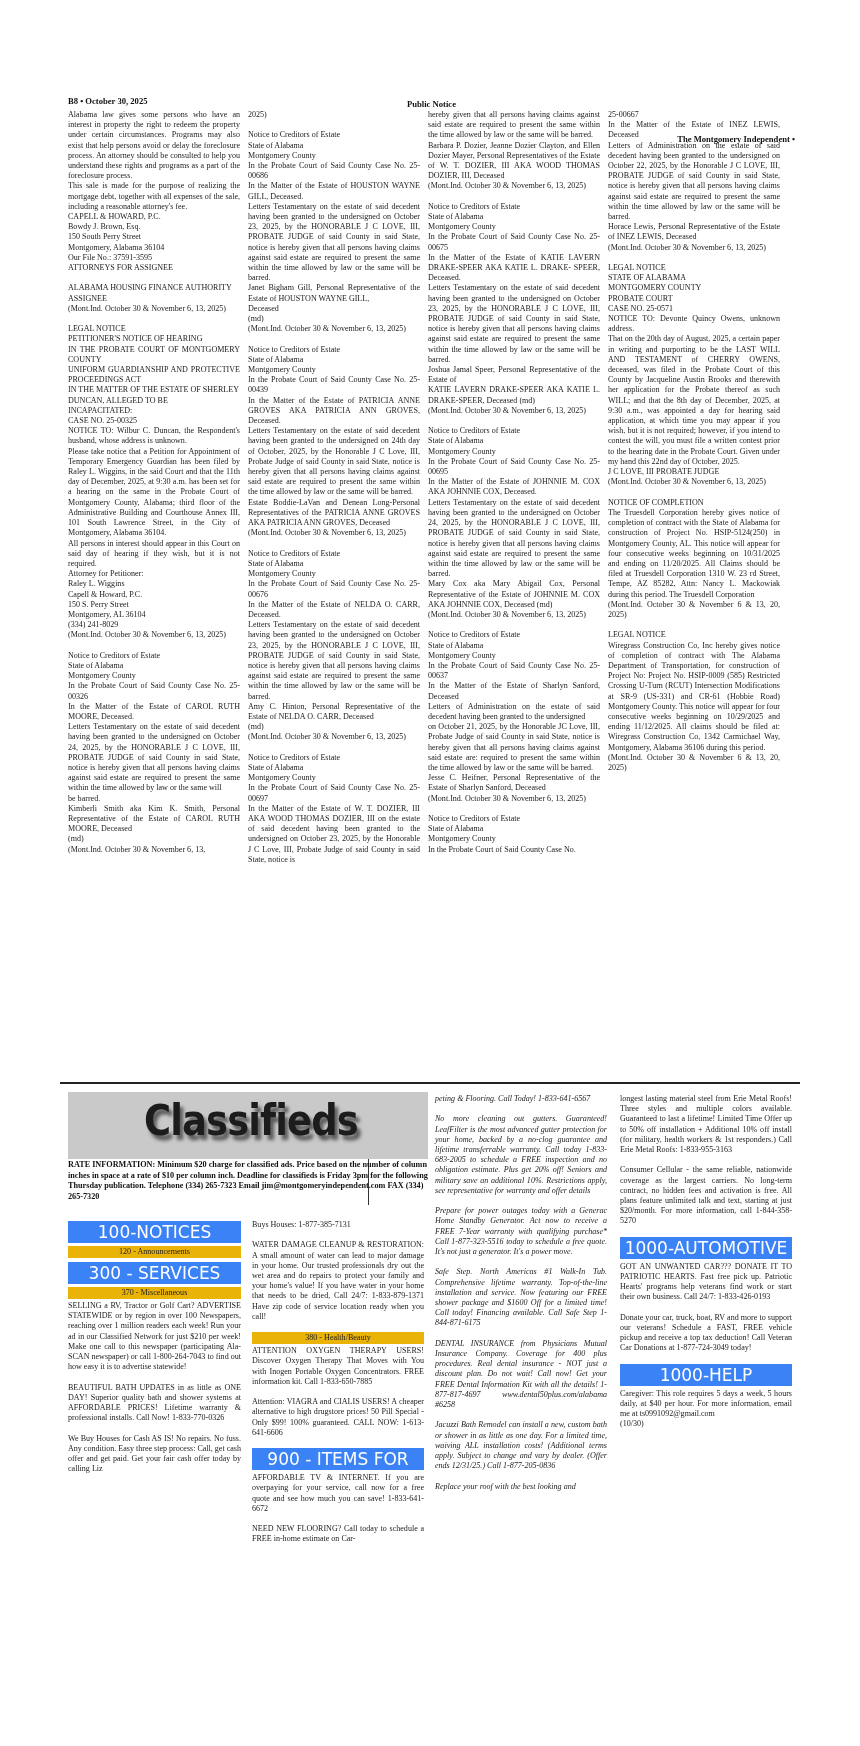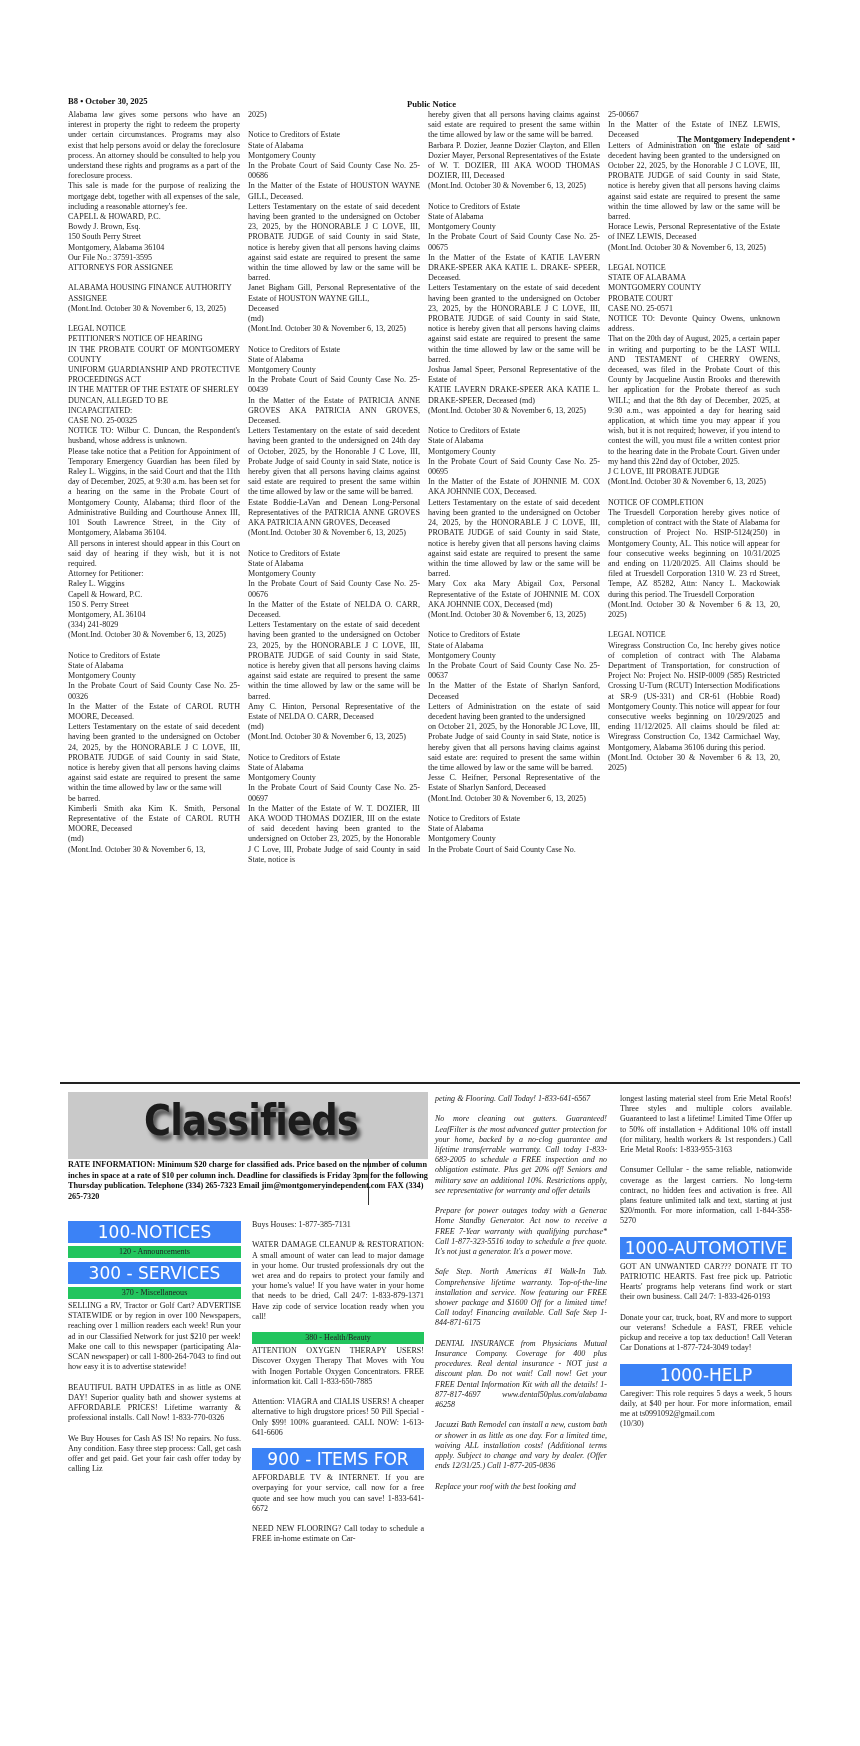--- a/index.html
+++ b/index.html
@@ -14,21 +14,21 @@
   .col { width: 172px; font-size: 8.05px; line-height: 10.2px; text-align: justify; }
   .col p { margin: 0; }
   .col .blk { margin-bottom: 10.2px; }
   .rule { position: absolute; left: 60px; top: 1082px; width: 740px; height: 1.5px; background: #222; }
   .cls { position: absolute; left: 68px; top: 1092px; width: 727px; }
   .banner { position: absolute; left: 0; top: 0; width: 360px; height: 67px; background: #c9c9c9; }
   .banner .t { position: absolute; left: 76px; top: 4px; font-family: "DejaVu Sans", sans-serif; font-weight: 900; font-size: 42px; color: #1c1c1c; letter-spacing: -1px; transform: scaleX(0.88); transform-origin: left; text-shadow: 4px 5px 4px rgba(0,0,0,0.55); }
   .rate { position: absolute; left: 0; top: 68px; width: 362px; font-size: 8.2px; line-height: 10.6px; font-weight: bold; color: #111; }
   .ccol { position: absolute; font-size: 8.05px; line-height: 10.2px; text-align: justify; }
   .sec { background: #3b82f6; color: #fff; font-family: "DejaVu Sans", sans-serif; font-weight: normal; font-size: 17px; text-align: center; height: 22px; line-height: 22px; margin-bottom: 3px; }
-  .sub { background: #22c55e; color: #222; text-align: center; font-size: 8.1px; height: 12px; line-height: 12px; margin-bottom: 2px; }
+  .sub { background: #eab308; color: #222; text-align: center; font-size: 8.1px; height: 12px; line-height: 12px; margin-bottom: 2px; }
   .ad { margin-bottom: 10.2px; }
   .vbar { position: absolute; left: 368px; top: 1093px; width: 1px; height: 112px; background: #333; }
 </style>
 </head>
 <body>
 
 <div class="page">
   <div class="hdr">
     <span class="l">B8 • October 30, 2025</span>
     <span class="c">Public Notice</span>

